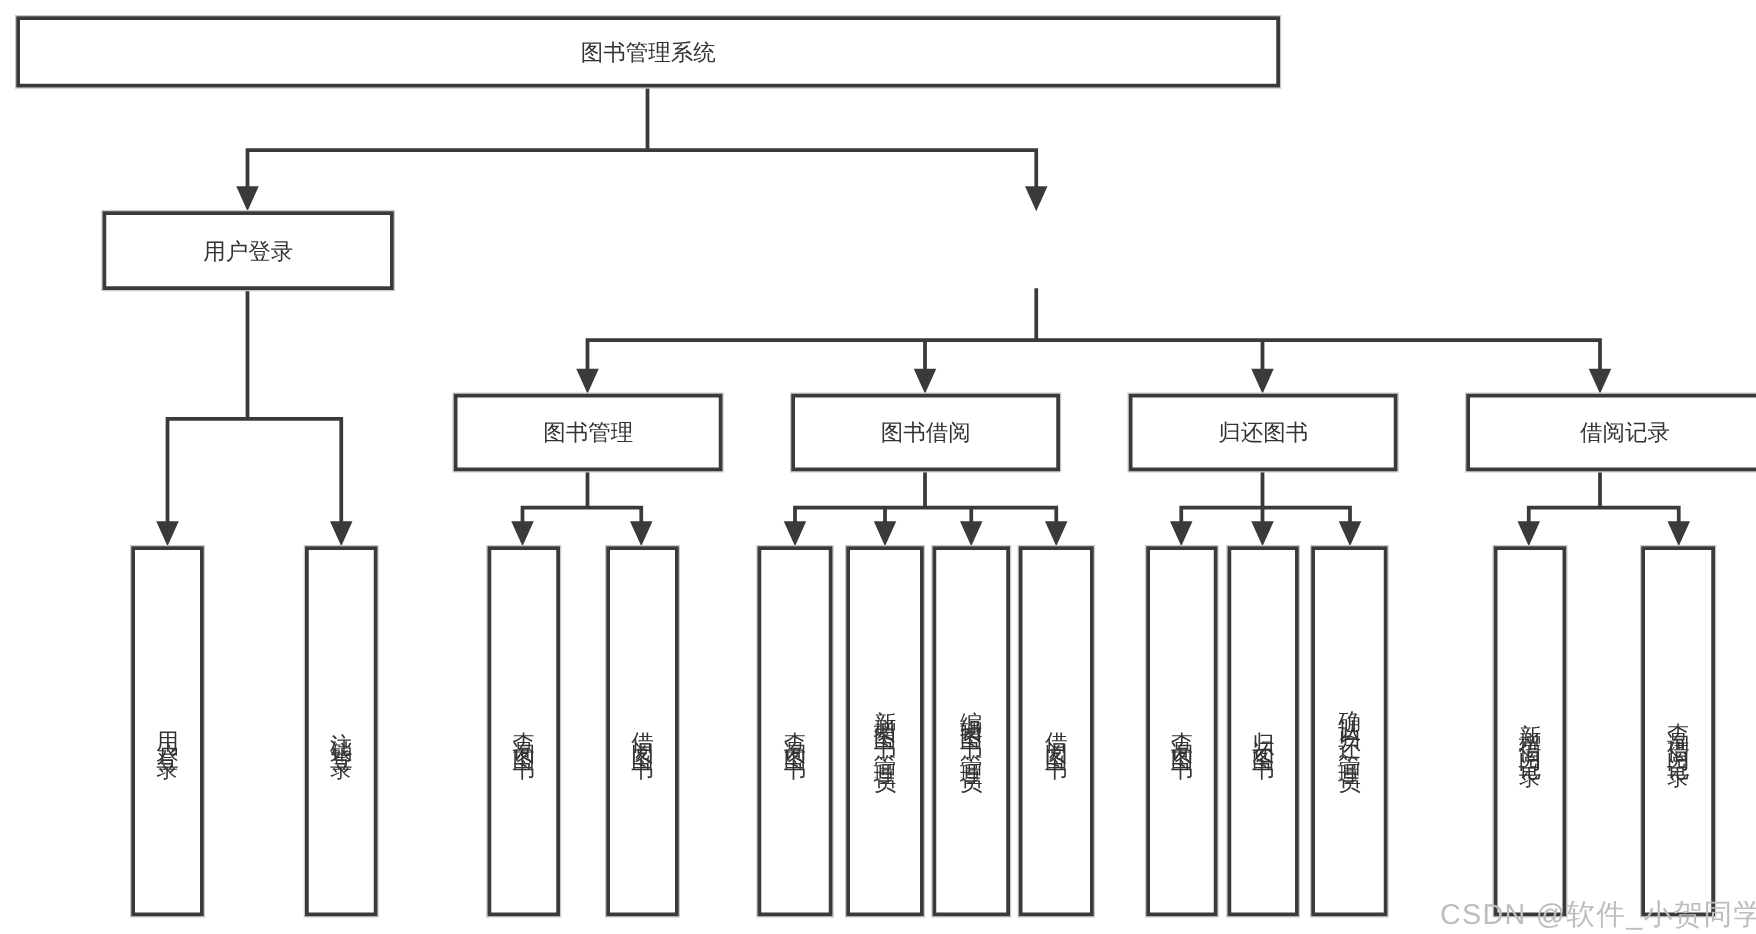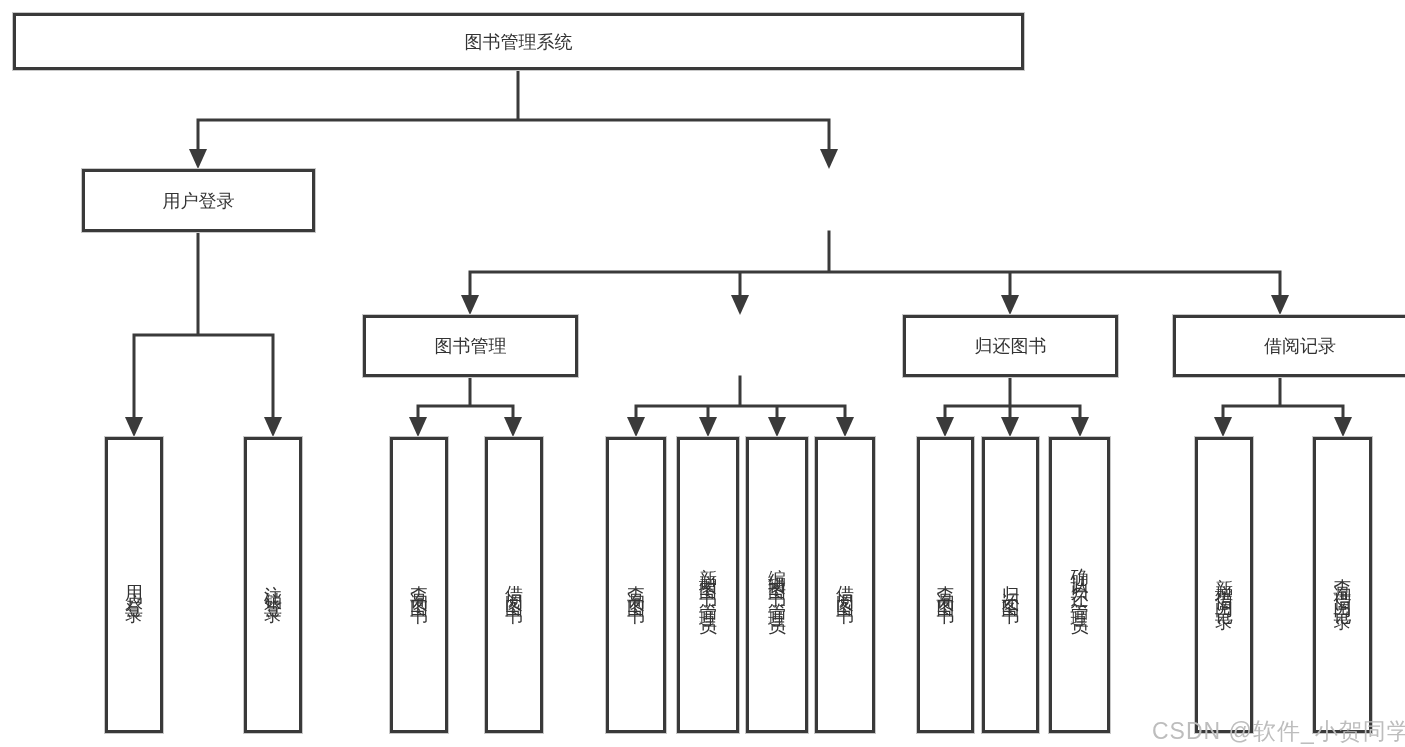--- a/index.html
+++ b/index.html
@@ -89,20 +89,23 @@
     <span>图书管理系统</span>
   </div>
 
   <div class="node" style="left:82px;top:169px;width:233px;height:63px">
     <span>用户登录</span>
   </div>
 
   <div class="node" style="left:363px;top:315px;width:215px;height:62px">
     <span>图书管理</span>
   </div>
+  <div class="node" style="left:633px;top:315px;width:215px;height:62px">
+    <span>图书借阅</span>
+  </div>
   <div class="node" style="left:903px;top:315px;width:215px;height:62px">
     <span>归还图书</span>
   </div>
   <div class="node" style="left:1173px;top:315px;width:254px;height:62px">
     <span>借阅记录</span>
   </div>
 
   <div class="node leaf" style="left:105px;top:437px;width:58px;height:296px">
     <span>用户登录</span>
   </div>

